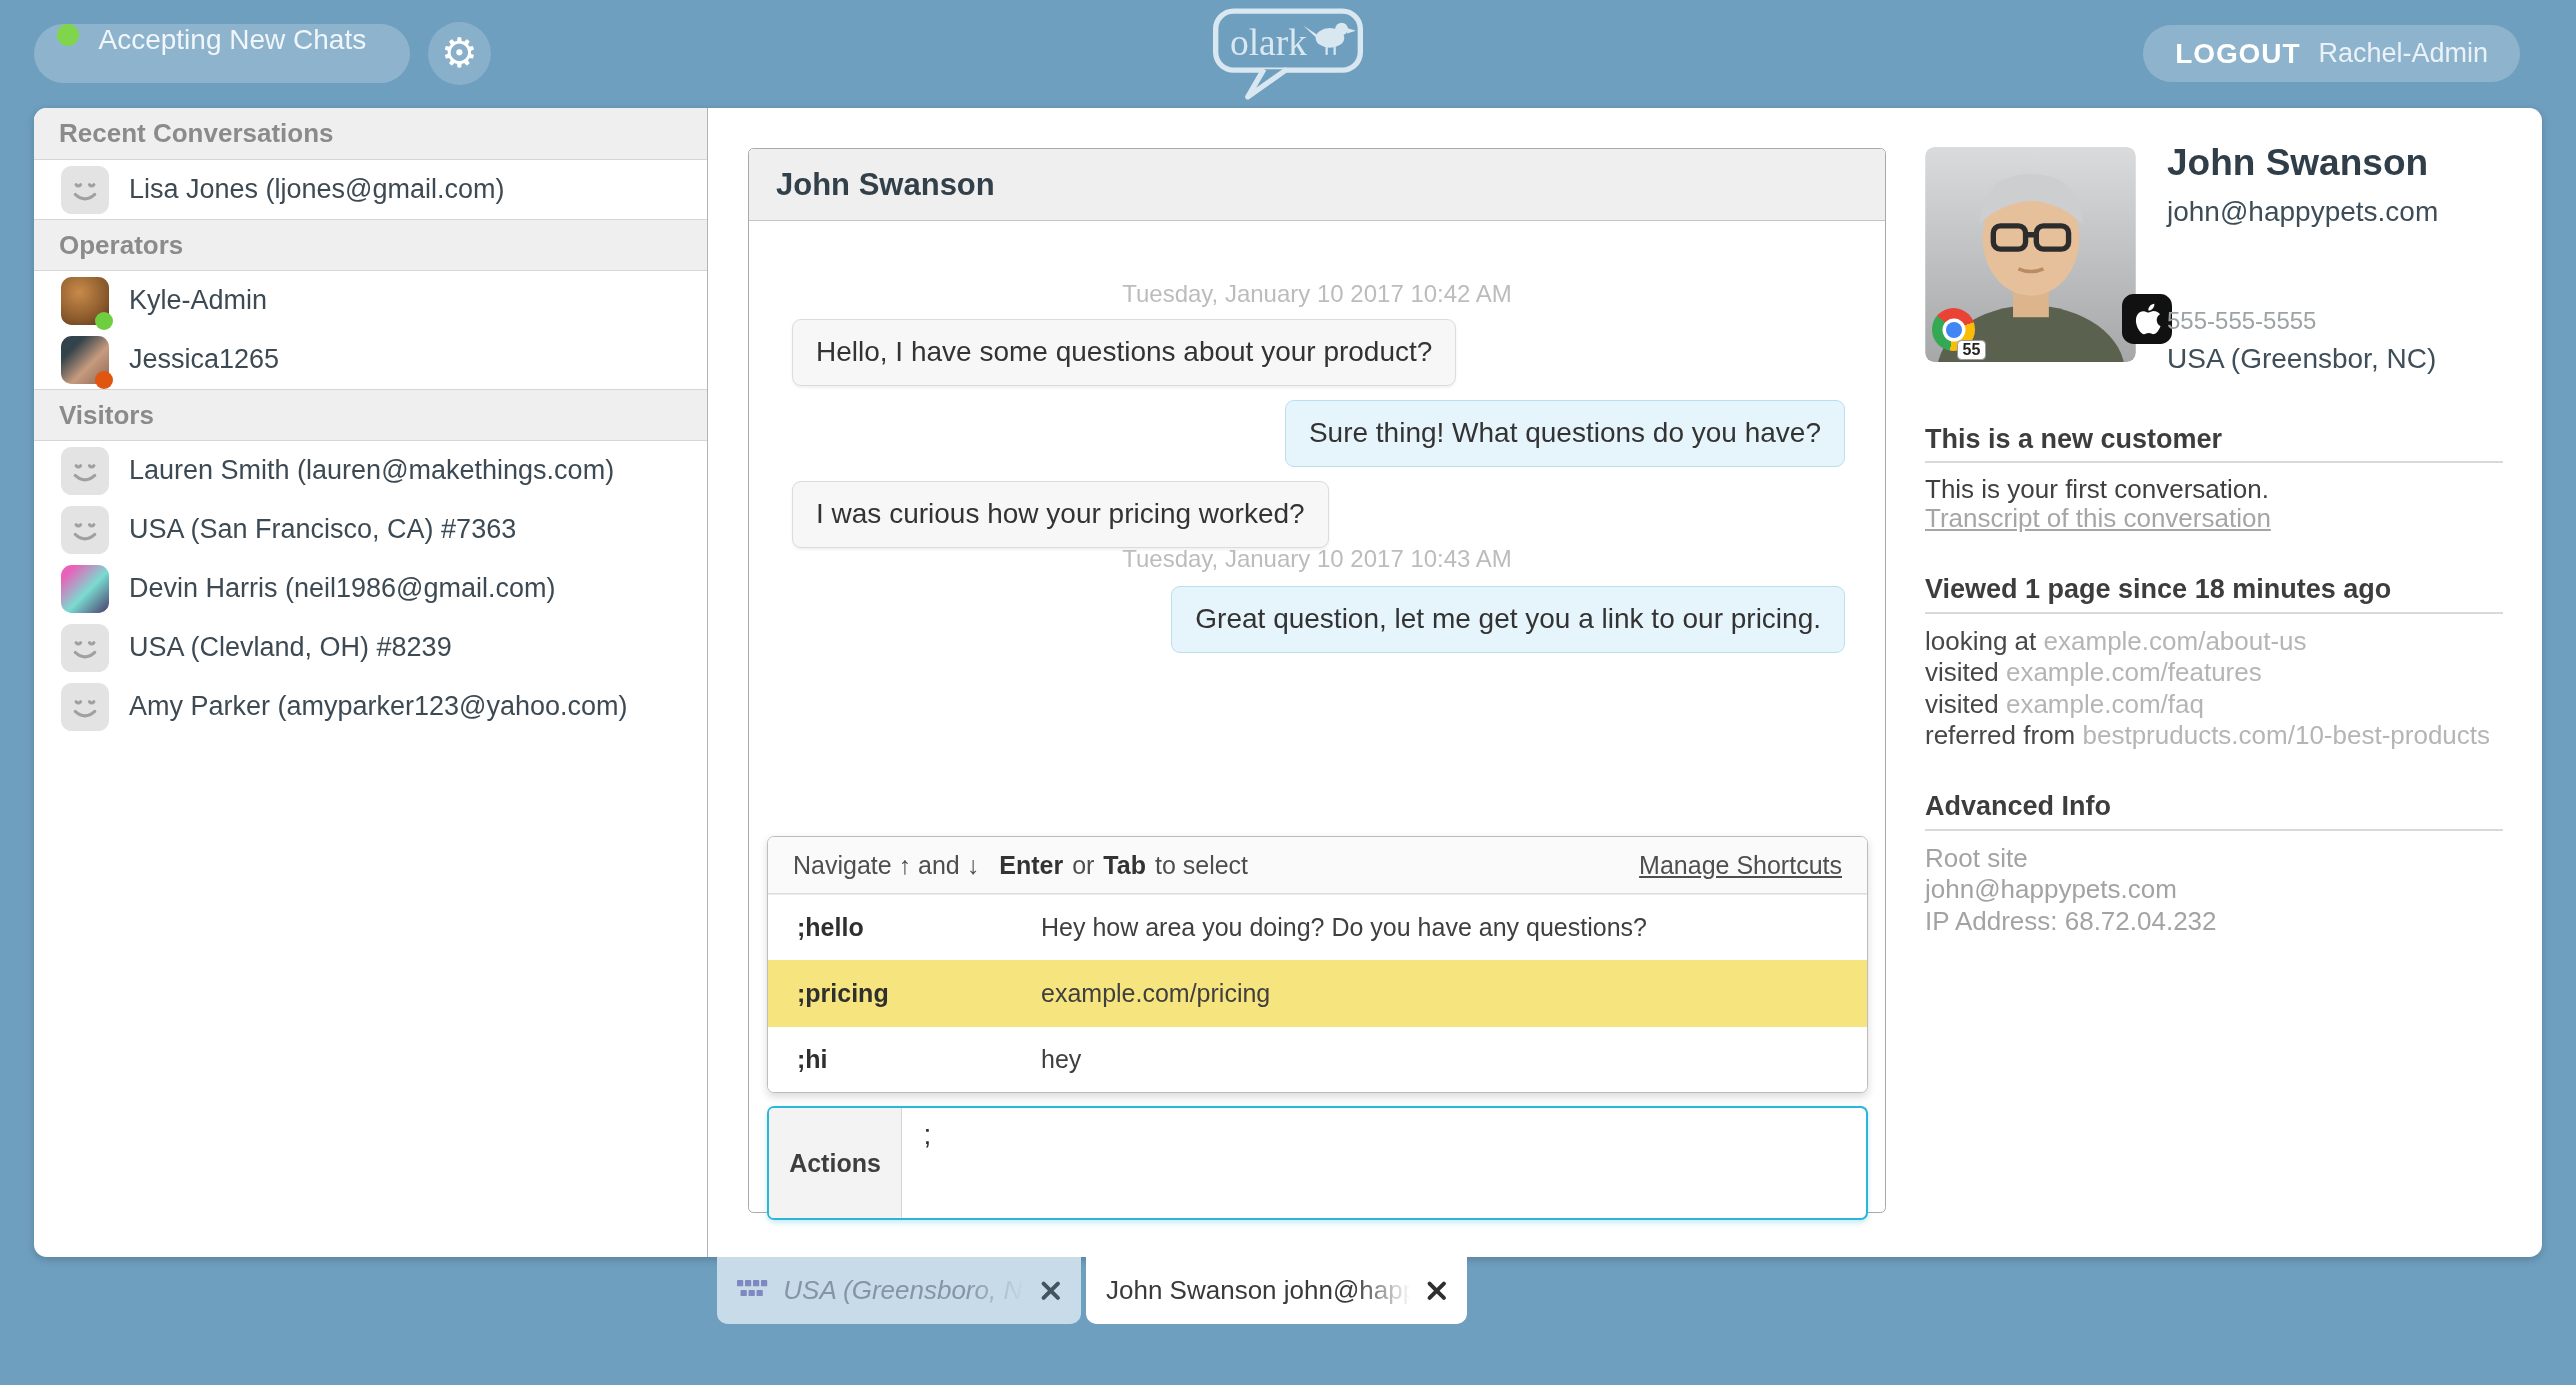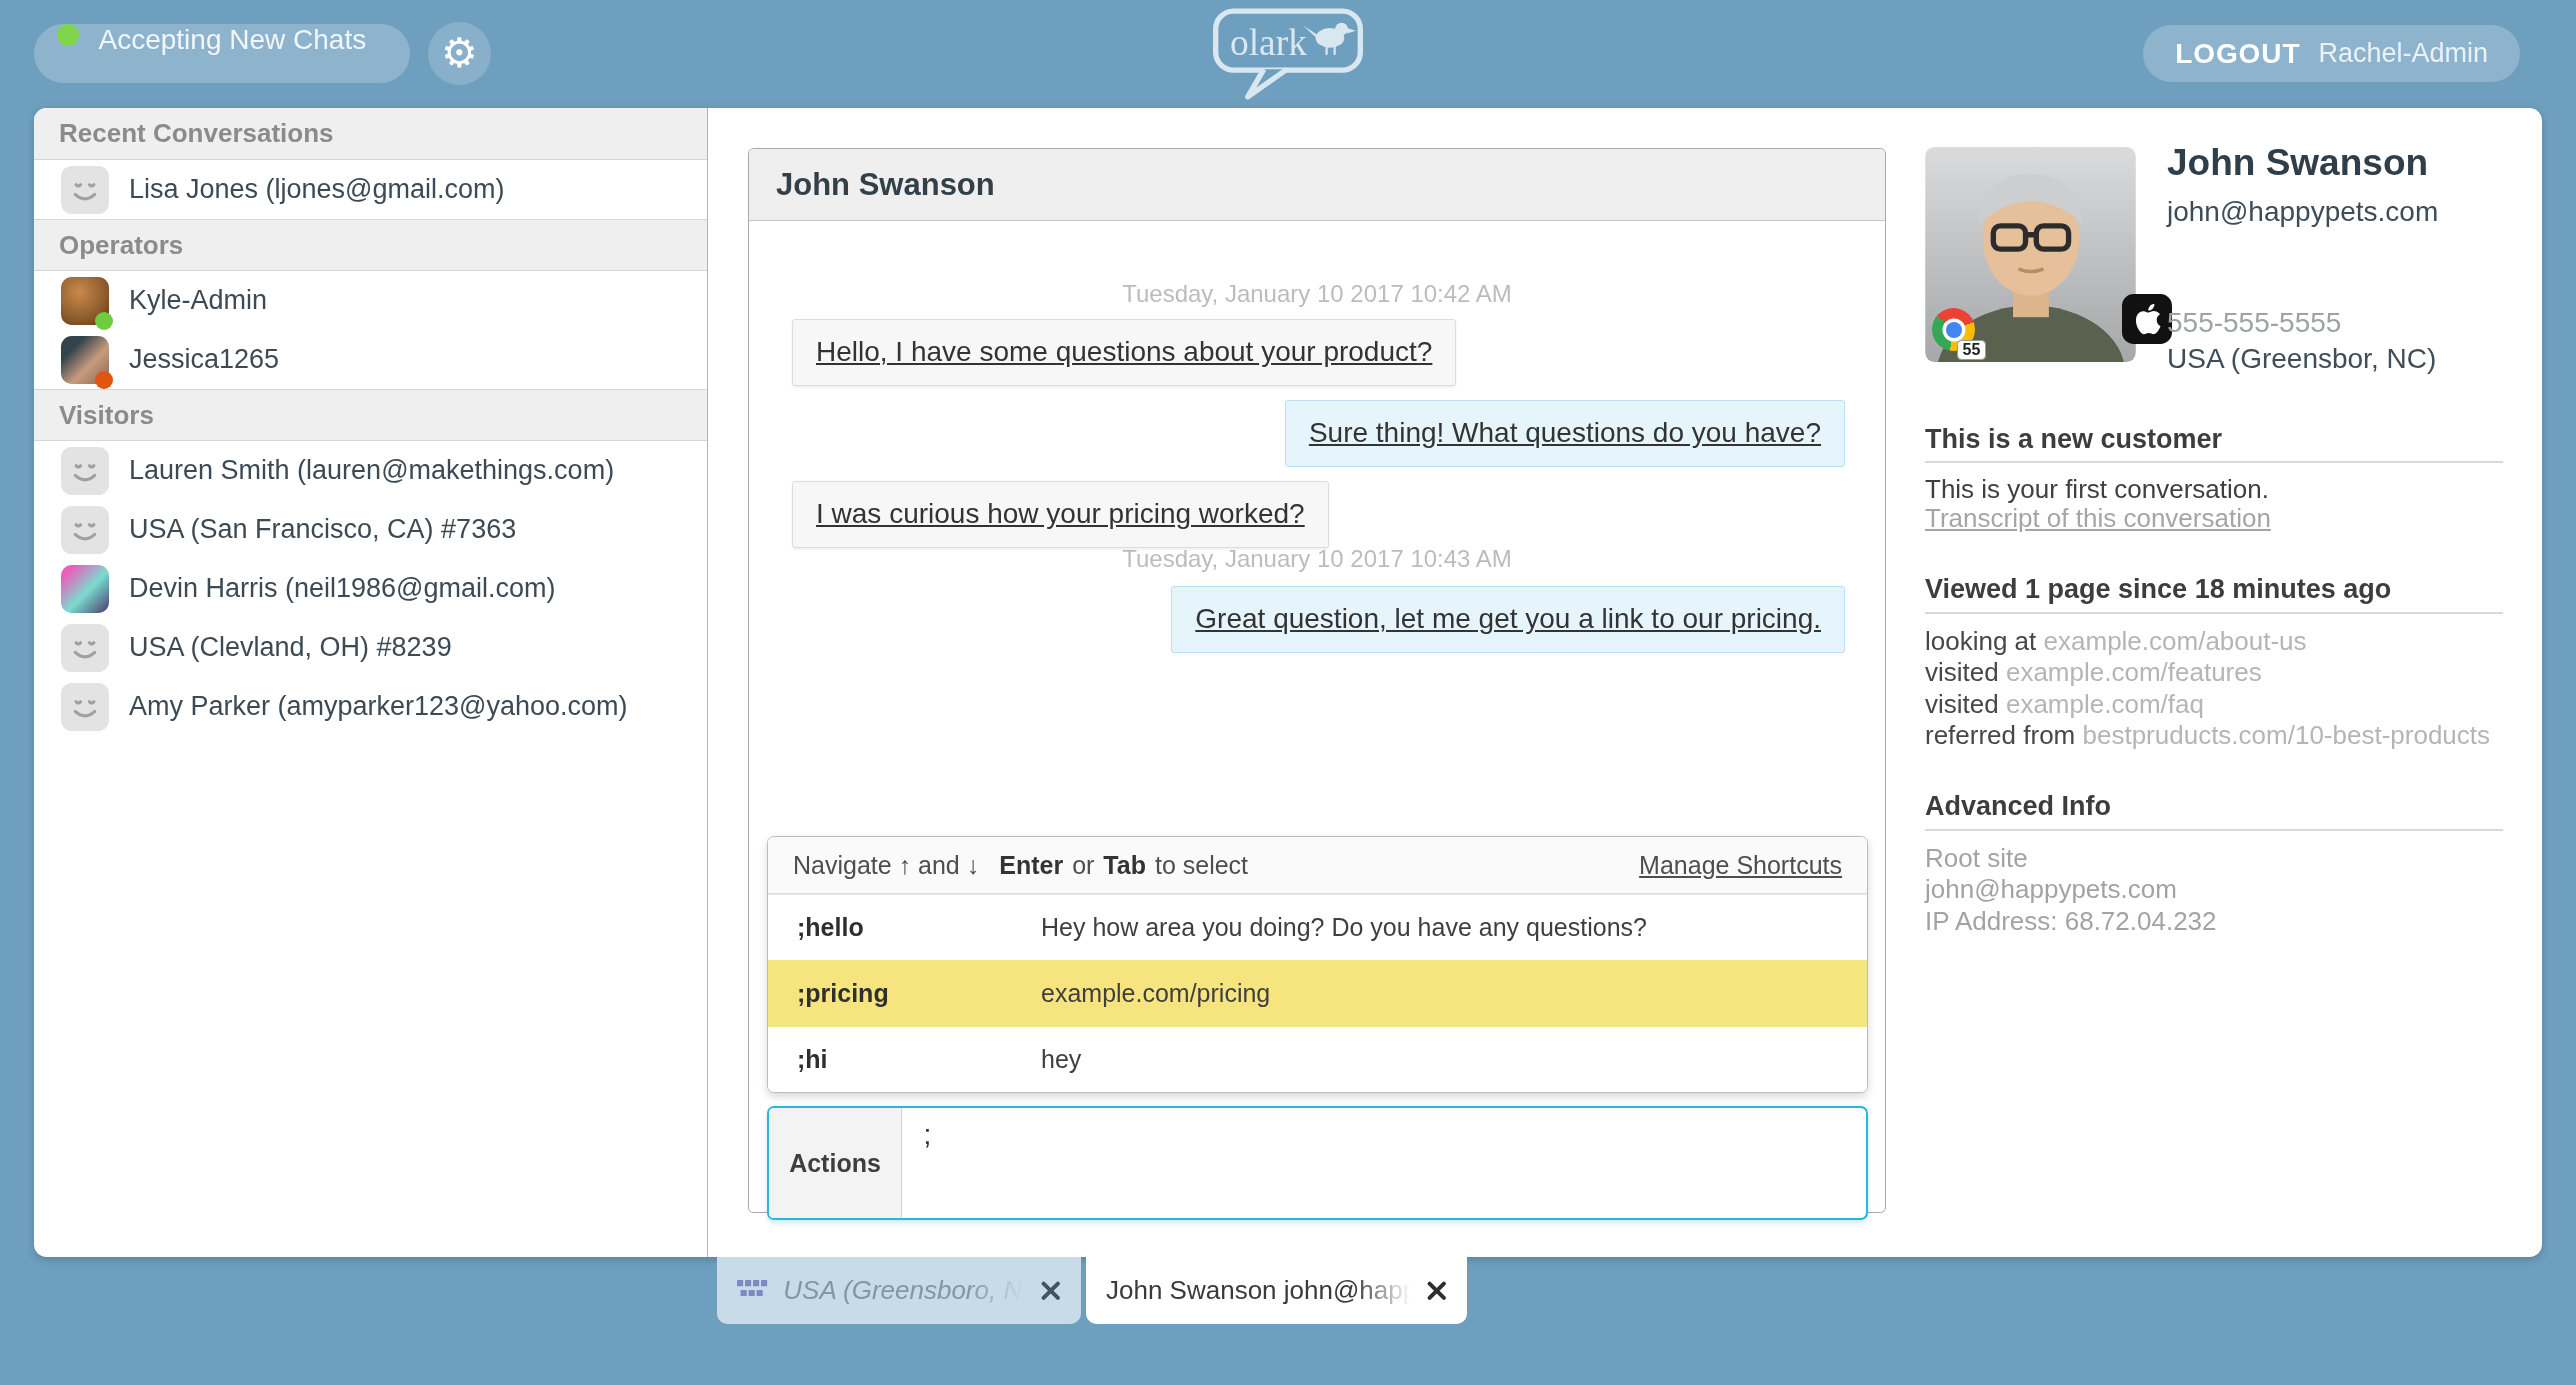--- a/index.html
+++ b/index.html
@@ -75,21 +75,21 @@
     display:flex; align-items:center; padding-left:27px;
     font-size:31px; font-weight:bold; color:#32404a;
   }
   .timestamp {
     position:absolute; left:0; width:100%; text-align:center;
     font-size:24px; color:#bcbcbc;
   }
   .bubble {
     position:absolute; max-width:771px;
     padding:14.3px 23px; font-size:28px; line-height:36px; color:#333;
-    border-radius:3px; white-space:nowrap;text-decoration:underline;
+    border-radius:9px; white-space:nowrap;
   }
   .bubble--visitor  { background:#f7f7f7; border:1.8px solid #dcdcdc; box-shadow:0 1.8px 2.7px rgba(0,0,0,0.06); }
   .bubble--operator { background:#e6f4fb; border:1.8px solid #b9dff0; }
 
   
   .shortcuts {
     position:absolute; left:18px; top:687px; width:1101px;
     background:#ffffff; border:1.8px solid #bcbcbc; border-radius:7.2px;
     box-shadow:0 3.6px 9px rgba(0,0,0,0.15); overflow:hidden;
   }
@@ -145,21 +145,21 @@
     position:absolute; left:32px; bottom:1.8px; padding:0 4.5px;
     background:#fff; border:1.8px solid #9a9a9a; border-radius:4.5px;
     font-size:16px; font-weight:bold; color:#222; z-index:2;
   }
   .apple-badge {
     position:absolute; right:1.8px; bottom:18px; width:50px; height:50px; border-radius:11.7px;
     background:#111; display:flex; align-items:center; justify-content:center;
   }
   .profile-name  { position:absolute; left:242px; top:34px;  font-size:37px; font-weight:bold; color:#2f3e48; }
   .profile-email { position:absolute; left:242px; top:88px;  font-size:28px; color:#3d4d57; }
-  .profile-phone { position:absolute; left:242px; top:199px; font-size:28px; color:#9da2a5; }
+  .profile-phone { position:absolute; left:242px; top:199px; font-size:24px; color:#9da2a5; }
   .profile-loc   { position:absolute; left:242px; top:235px; font-size:28px; color:#3f4e58; }
   .info-heading  { position:absolute; left:0; font-size:27px; font-weight:bold; color:#3d3d3d; }
   .info-hr       { position:absolute; left:0; width:578px; height:1.8px; background:#d9d9d9; }
   .info-line     { position:absolute; left:0; font-size:26px; color:#3f3f3f; }
   .info-link     { position:absolute; left:0; font-size:26px; color:#a5a5a5; text-decoration:underline; }
   .hist-line     { position:absolute; left:0; font-size:26px; color:#474747; white-space:nowrap; }
   .hist-url      { color:#b5b5b5; }
   .adv-line      { position:absolute; left:0; font-size:26px; color:#a3a3a3; }
 
   

